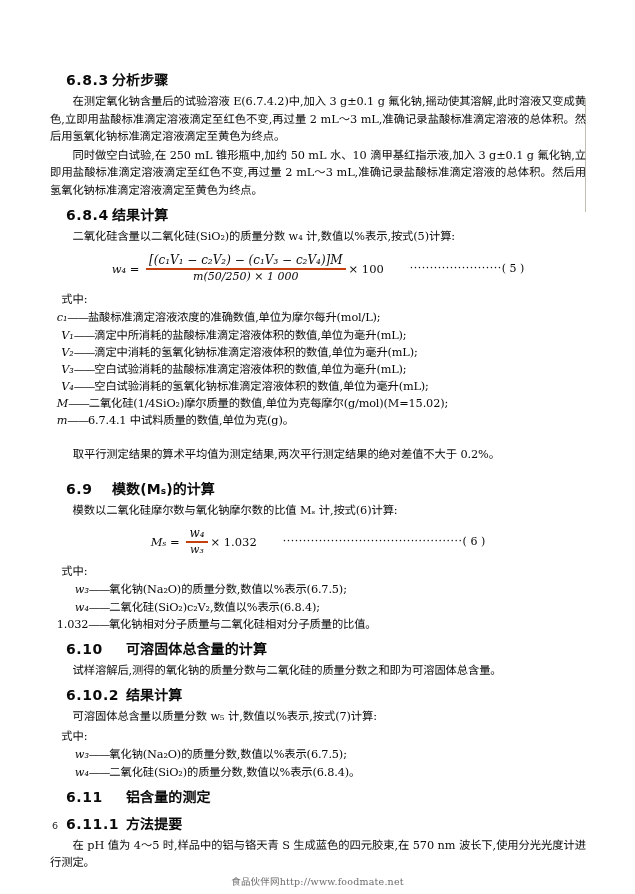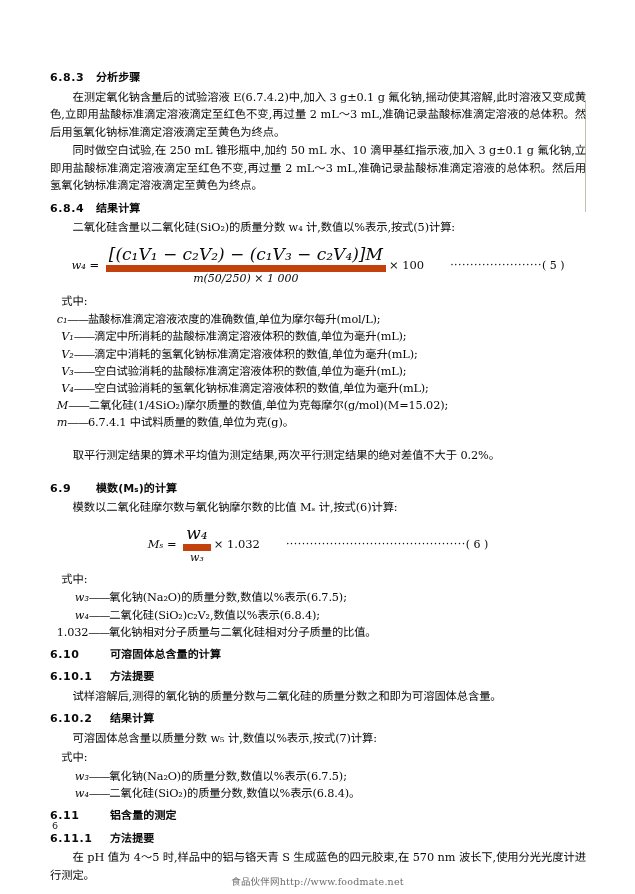--- a/index.html
+++ b/index.html
@@ -31,23 +31,23 @@
     font-weight: bold;
     font-size: 11.5px;
     letter-spacing: 0.2px;
     color: #111;
     margin: 0 0 22px 0;
     line-height: 1.1;
   }
   .clause {
     font-family: "DejaVu Sans", "Liberation Sans", sans-serif;
     font-weight: bold;
-    font-size: 11px;
+    font-size: 14px;
     color: #0a0a0a;
-    margin: 6px 0 2px 0;
+    margin: 6px 0 2px 16px;
     line-height: 1.5;
     letter-spacing: 0.1px;
   }
   .clause .num {
     display: inline-block;
     min-width: 46px;
     letter-spacing: 0.6px;
   }
   .clause.wide .num {
     min-width: 60px;
@@ -108,22 +108,22 @@
   .frac {
     display: inline-flex;
     flex-direction: column;
     align-items: center;
     vertical-align: middle;
     margin: 0 3px;
     line-height: 1.15;
   }
   .frac .num-part {
     padding: 0 3px 1px 3px;
-    border-bottom: 7px solid #c2410c;
-    font-size: 17px;
+    border-bottom: 2px solid #c2410c;
+    font-size: 12px;
   }
   .frac .den-part {
     padding: 1px 3px 0 3px;
     font-size: 11px;
   }
   .dots {
     flex: 0 0 auto;
     margin-left: 26px;
     font-size: 11px;
     letter-spacing: 0.5px;
@@ -232,23 +232,20 @@
 
     <p class="shizhong">式中:</p>
 
     <p class="def ind2"><span class="it">w₃</span><span class="mdash">——</span><span>氧化钠(Na₂O)的质量分数,数值以%表示(6.7.5);</span></p>
     <p class="def ind2"><span class="it">w₄</span><span class="mdash">——</span><span>二氧化硅(SiO₂)c₂V₂,数值以%表示(6.8.4);</span></p>
     <p class="def ind15"><span>1.032</span><span class="mdash">——</span><span>氧化钠相对分子质量与二氧化硅相对分子质量的比值。</span></p>
 
     <div class="clause wide">
       <span class="num">6.10</span><span>可溶固体总含量的计算</span>
     </div>
-    <div class="clause wide">
-      <span class="num">6.10.1</span><span>方法提要</span>
-    </div>
     <p class="para">试样溶解后,测得的氧化钠的质量分数与二氧化硅的质量分数之和即为可溶固体总含量。</p>
 
     <div class="clause wide">
       <span class="num">6.10.2</span><span>结果计算</span>
     </div>
     <p class="para">可溶固体总含量以质量分数 w₅ 计,数值以%表示,按式(7)计算:</p>
 
 
     <p class="shizhong">式中:</p>
     <p class="def ind2"><span class="it">w₃</span><span class="mdash">——</span><span>氧化钠(Na₂O)的质量分数,数值以%表示(6.7.5);</span></p>

